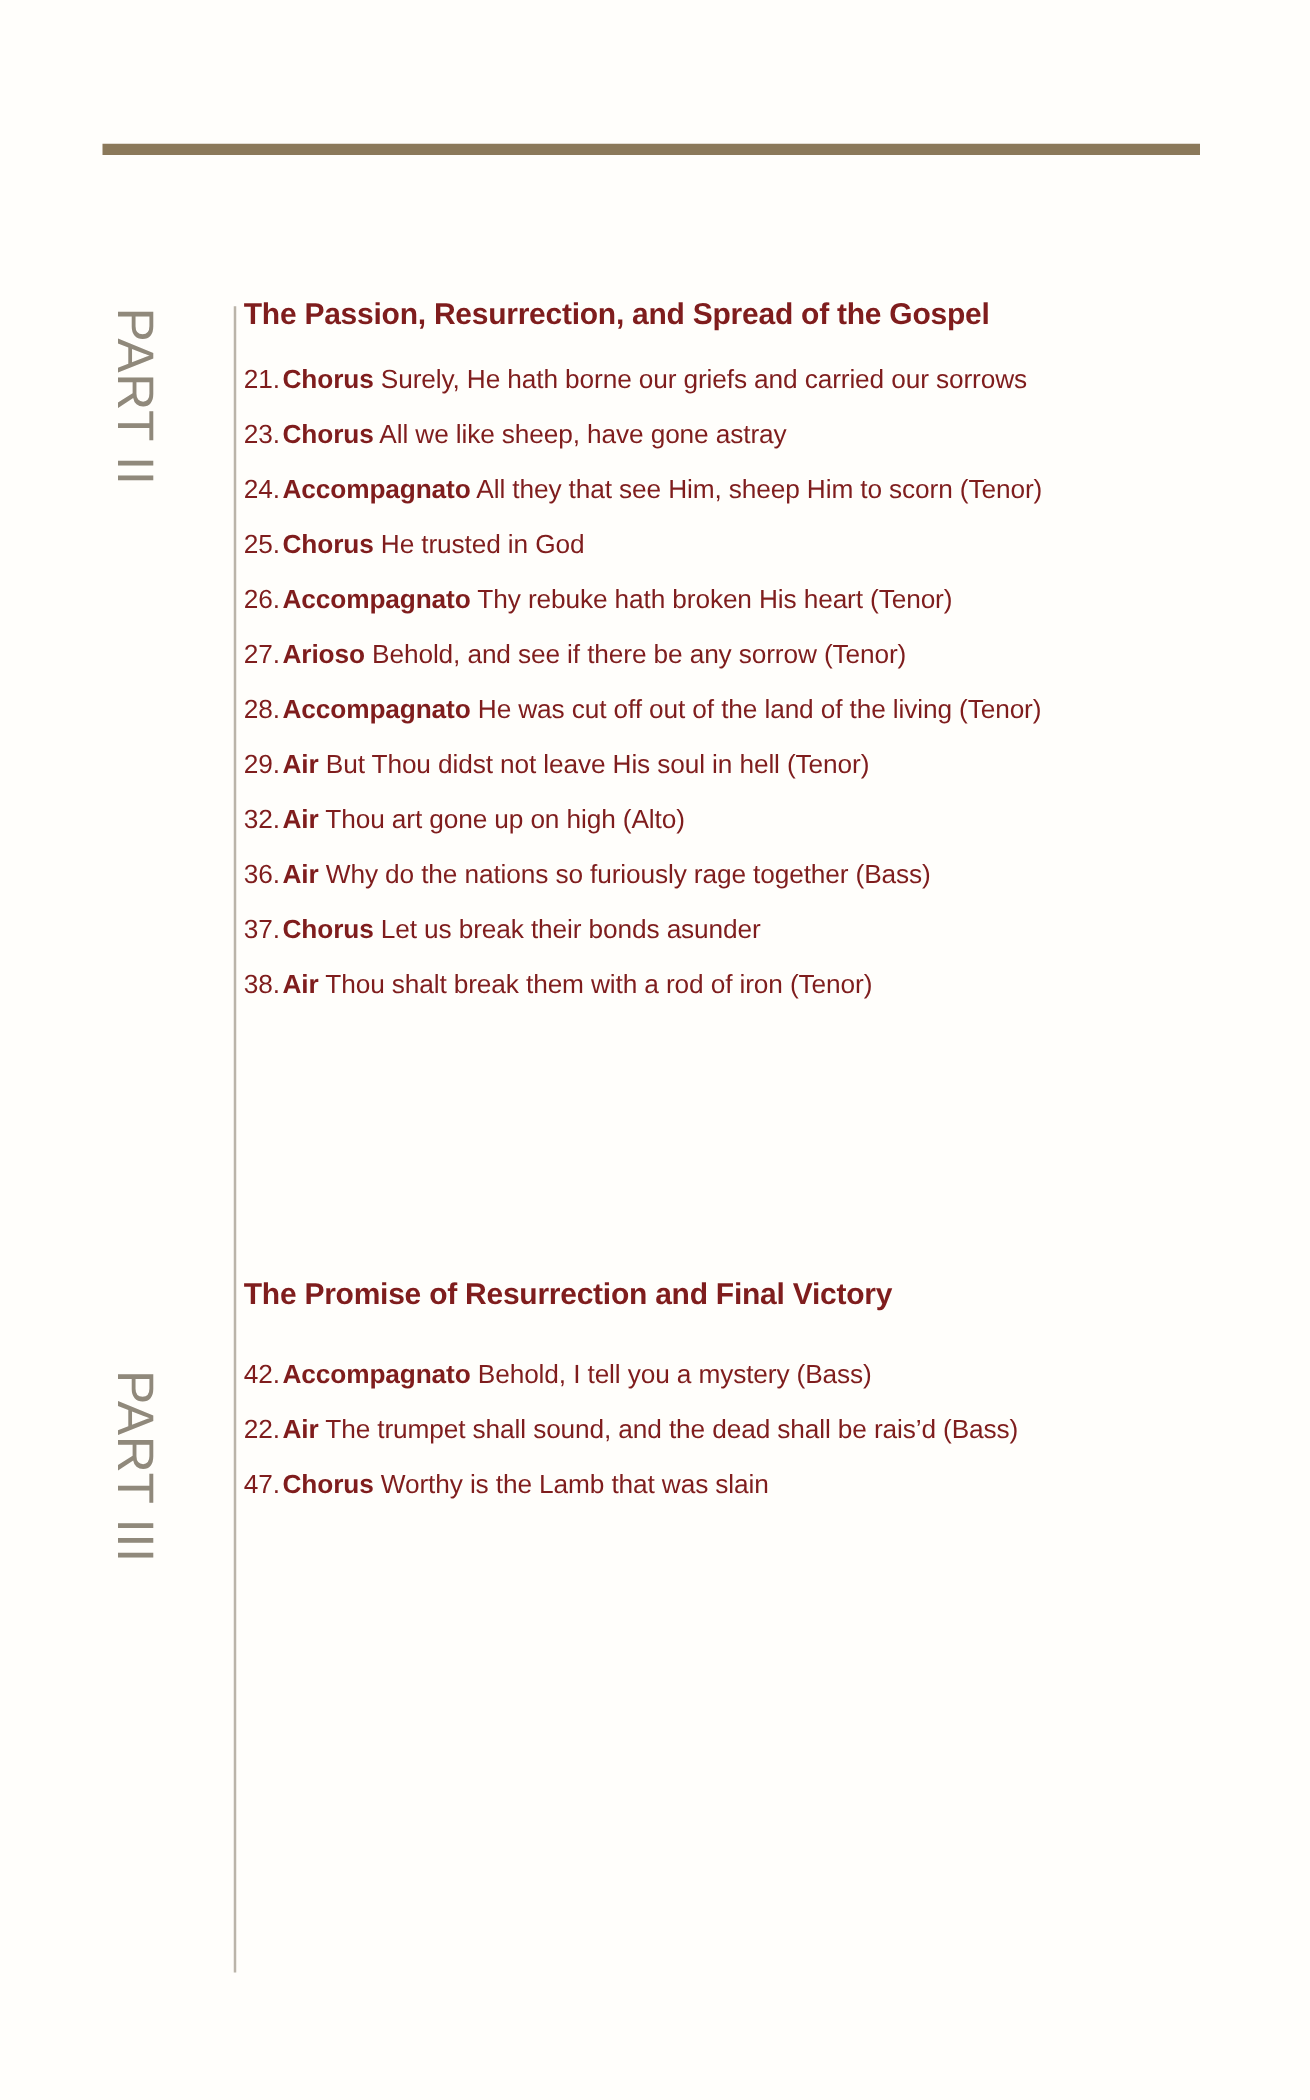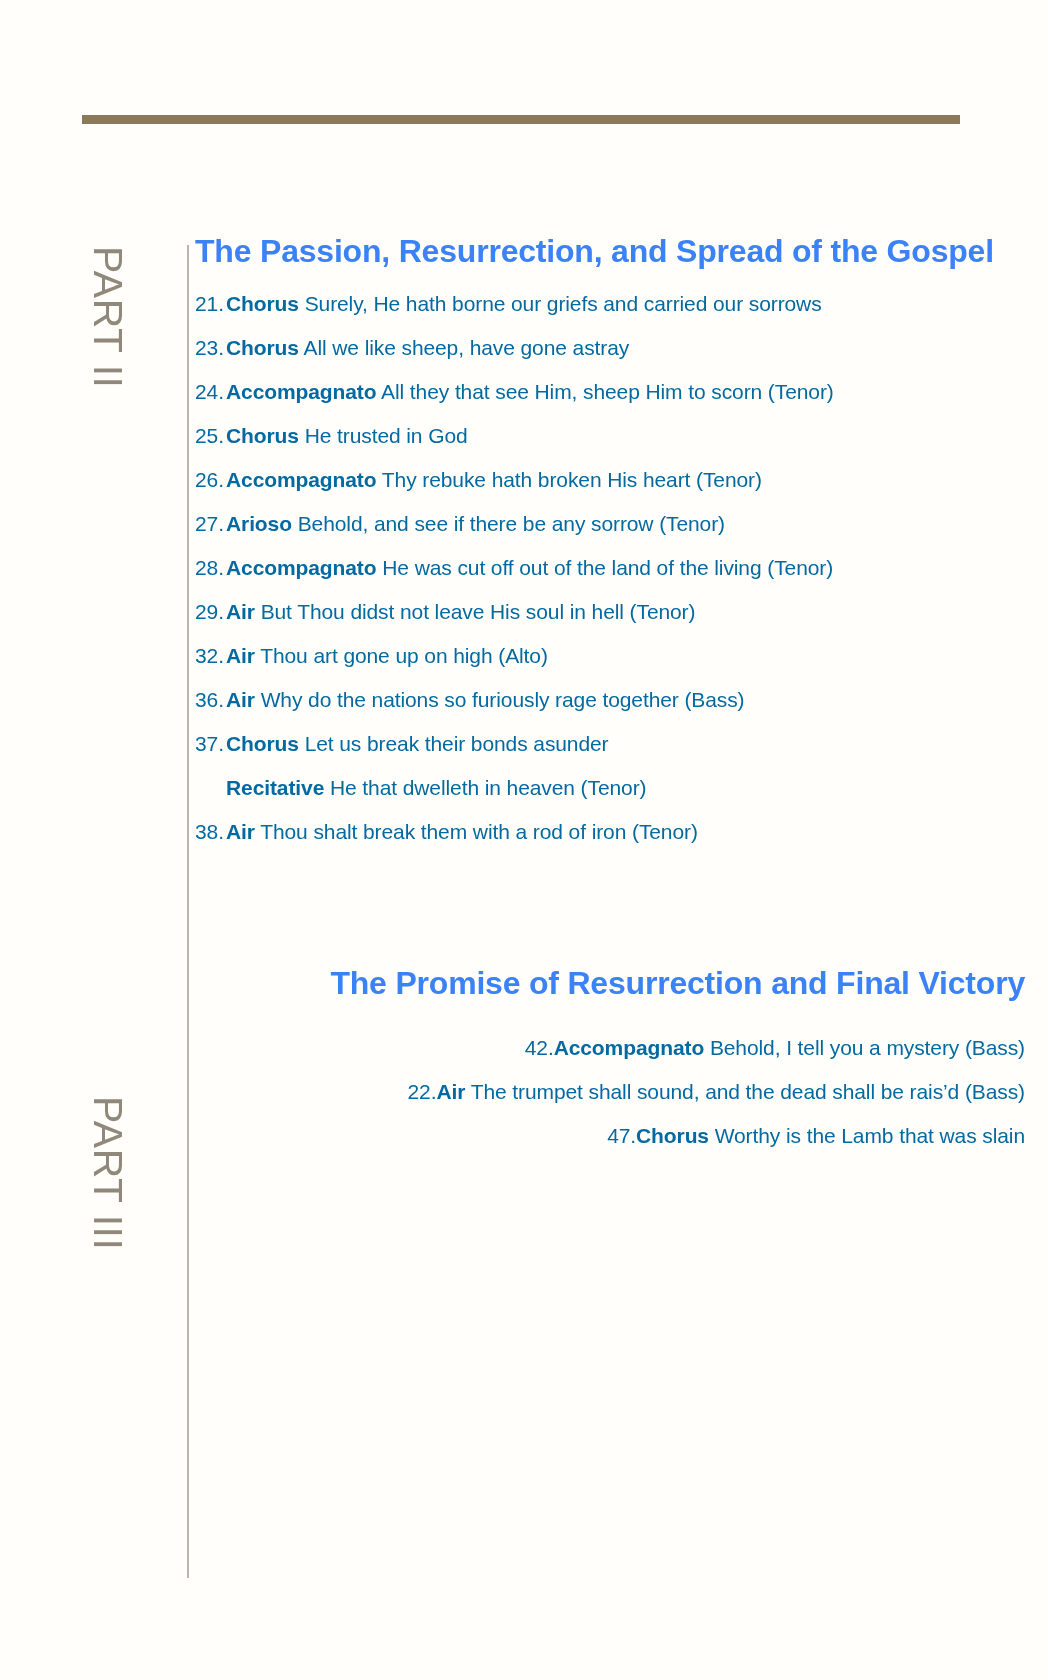--- a/index.html
+++ b/index.html
@@ -38,37 +38,37 @@
     white-space: nowrap;
   }
   .part-label.part2 { top: 246px; }
   .part-label.part3 { top: 1096px; }
   .section {
     position: absolute;
     left: 195px;
     width: 830px;
   }
   .section.s1 { top: 236px; }
-  .section.s2 { top: 968px; text-align: right; }
+  .section.s2 { top: 1020px; }
   .section-heading {
-    font-size: 32px;
+    font-size: 24px;
     line-height: 31px;
     font-weight: bold;
-    color: #3b82f6;
+    color: #7f1d1d;
     letter-spacing: -0.2px;
     white-space: nowrap;
   }
   .section.s1 .section-heading { margin-bottom: 24px; }
   .section.s2 .section-heading { margin-bottom: 36px; }
   ol.movements { list-style: none; }
   li.movement {
     font-size: 21px;
     line-height: 25px;
     margin-bottom: 19px;
-    color: #0369a1;
+    color: #7f1d1d;
     letter-spacing: -0.1px;
     white-space: nowrap;
   }
   li.movement .num {
     display: inline-block;
     min-width: 31px;
   }
   li.movement .genre { font-weight: bold; }
 </style>
 </head>
@@ -91,21 +91,20 @@
         <li class="movement"><span class="num">23.</span><span class="genre">Chorus</span> <span class="title">All we like sheep, have gone astray</span></li>
         <li class="movement"><span class="num">24.</span><span class="genre">Accompagnato</span> <span class="title">All they that see Him, sheep Him to scorn (Tenor)</span></li>
         <li class="movement"><span class="num">25.</span><span class="genre">Chorus</span> <span class="title">He trusted in God</span></li>
         <li class="movement"><span class="num">26.</span><span class="genre">Accompagnato</span> <span class="title">Thy rebuke hath broken His heart (Tenor)</span></li>
         <li class="movement"><span class="num">27.</span><span class="genre">Arioso</span> <span class="title">Behold, and see if there be any sorrow (Tenor)</span></li>
         <li class="movement"><span class="num">28.</span><span class="genre">Accompagnato</span> <span class="title">He was cut off out of the land of the living (Tenor)</span></li>
         <li class="movement"><span class="num">29.</span><span class="genre">Air</span> <span class="title">But Thou didst not leave His soul in hell (Tenor)</span></li>
         <li class="movement"><span class="num">32.</span><span class="genre">Air</span> <span class="title">Thou art gone up on high (Alto)</span></li>
         <li class="movement"><span class="num">36.</span><span class="genre">Air</span> <span class="title">Why do the nations so furiously rage together (Bass)</span></li>
         <li class="movement"><span class="num">37.</span><span class="genre">Chorus</span> <span class="title">Let us break their bonds asunder</span></li>
-        <li class="movement"><span class="num"></span><span class="genre">Recitative</span> <span class="title">He that dwelleth in heaven (Tenor)</span></li>
         <li class="movement"><span class="num">38.</span><span class="genre">Air</span> <span class="title">Thou shalt break them with a rod of iron (Tenor)</span></li>
       </ol>
   </div>
 
   <div class="section s2">
     <h2 class="section-heading">The Promise of Resurrection and Final Victory</h2>
     <ol class="movements">
         <li class="movement"><span class="num">42.</span><span class="genre">Accompagnato</span> <span class="title">Behold, I tell you a mystery (Bass)</span></li>
         <li class="movement"><span class="num">22.</span><span class="genre">Air</span> <span class="title">The trumpet shall sound, and the dead shall be rais’d (Bass)</span></li>
         <li class="movement"><span class="num">47.</span><span class="genre">Chorus</span> <span class="title">Worthy is the Lamb that was slain</span></li>

